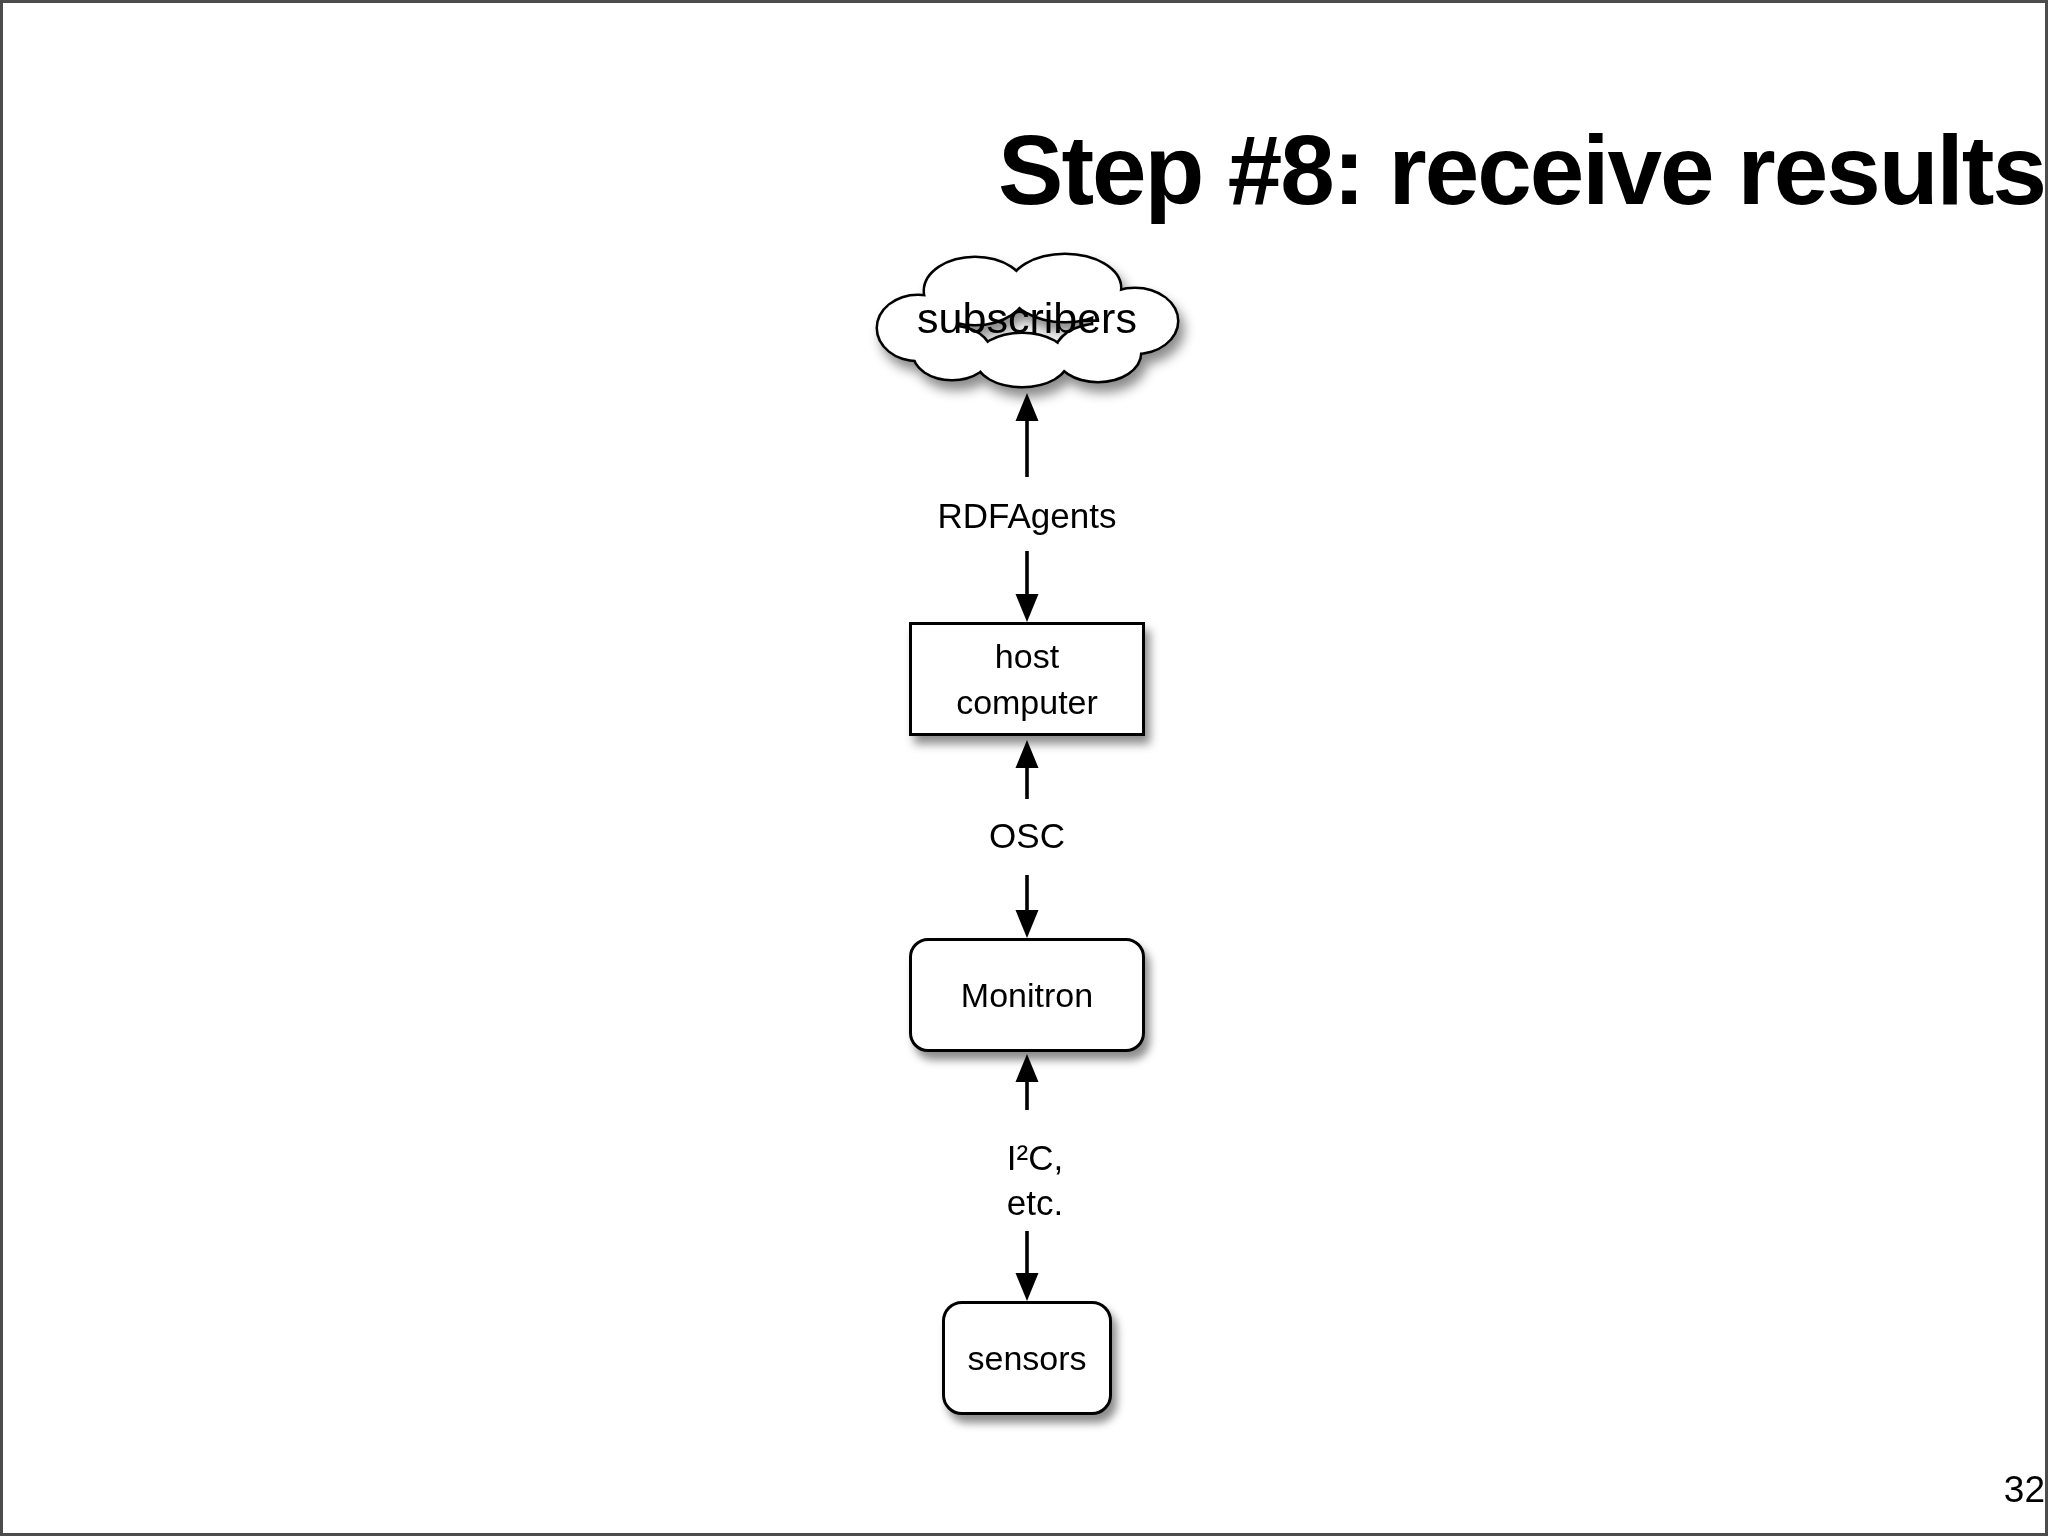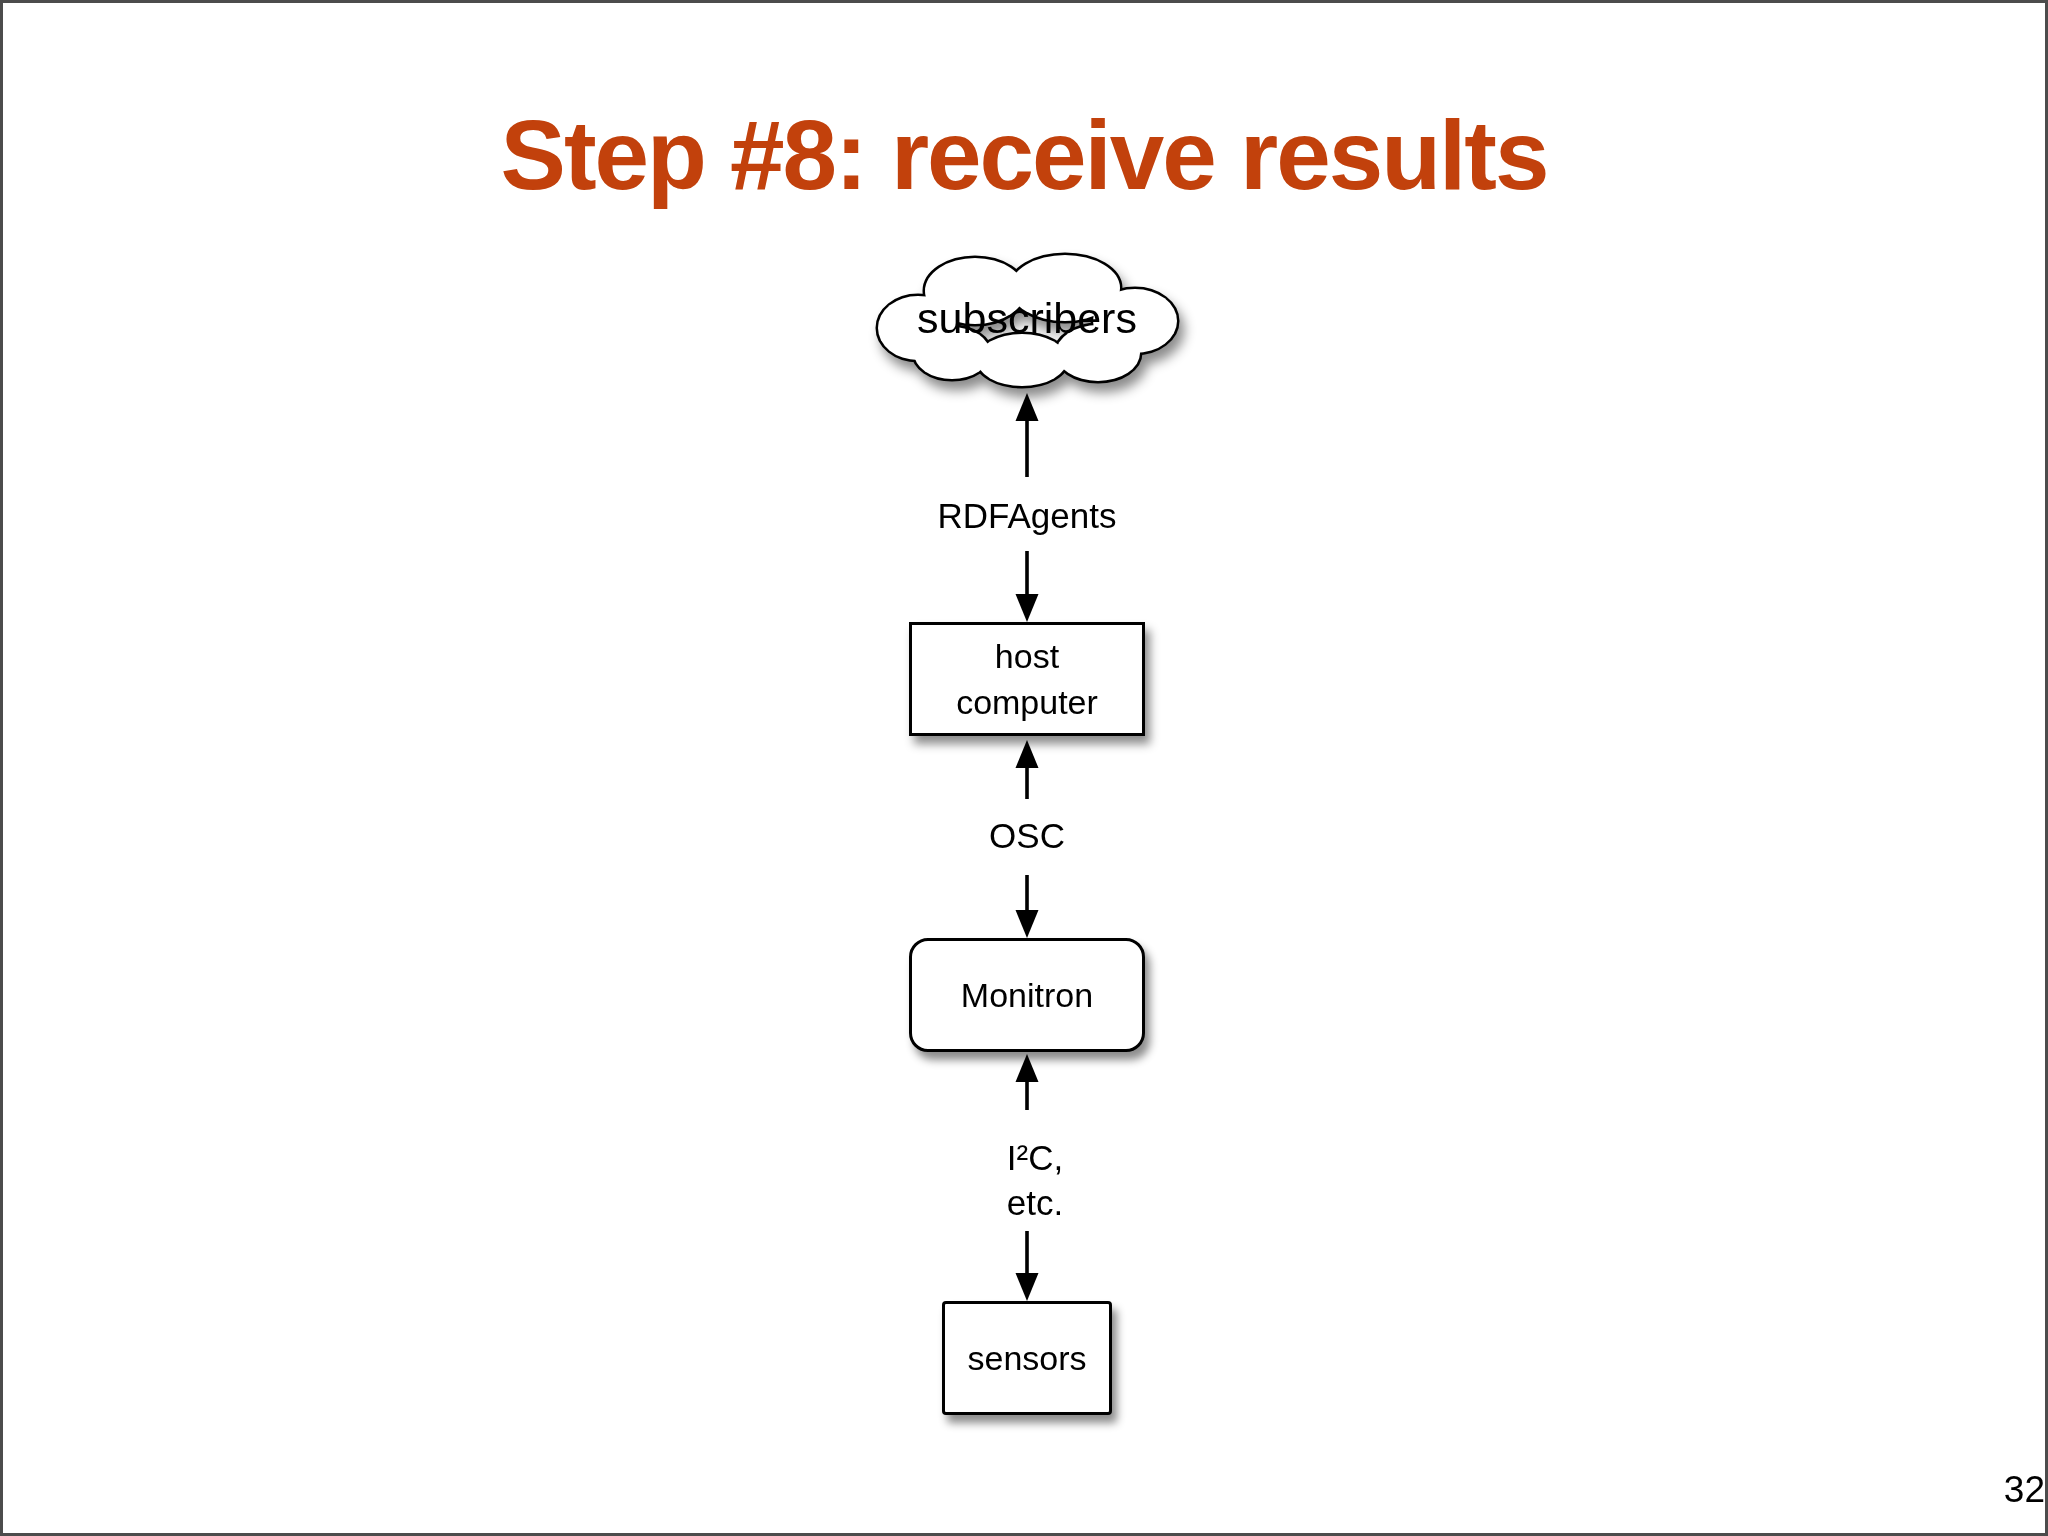--- a/index.html
+++ b/index.html
@@ -12,29 +12,29 @@
     position: relative;
     width: 2048px;
     height: 1536px;
     box-sizing: border-box;
     background: #ffffff;
     border: 3px solid #4c4c4c;
     overflow: hidden;
   }
   .title {
     position: absolute;
-    top: 96px;
+    top: 111px;
     left: 0;
     width: 100%;
     margin: 0;
-    text-align: center;
+    text-align: right;
     font-size: 98px;
     font-weight: bold;
     letter-spacing: -2px;
-    color: #c2410c;
+    color: #000000;
   }
   .centered {
     position: absolute;
     left: 1024px;
     transform: translateX(-50%);
   }
   
   .cloud-wrap {
     top: 240px;
     width: 314px;
@@ -72,21 +72,21 @@
     line-height: 46px;
     color: #000000;
     white-space: pre-line;
   }
   .box-host     { top: 619px; }
   .box-monitron { top: 935px; border-radius: 19px; }
   .box-sensors  {
     top: 1298px;
     width: 170px;
     height: 114px;
-    border-radius: 4px;
+    border-radius: 20px;
   }
   
   .arrow { display: block; }
   .a1 { top: 390px; }
   .a2 { top: 548px; }
   .a3 { top: 737px; }
   .a4 { top: 872px; }
   .a5 { top: 1051px; }
   .a6 { top: 1228px; }
   

